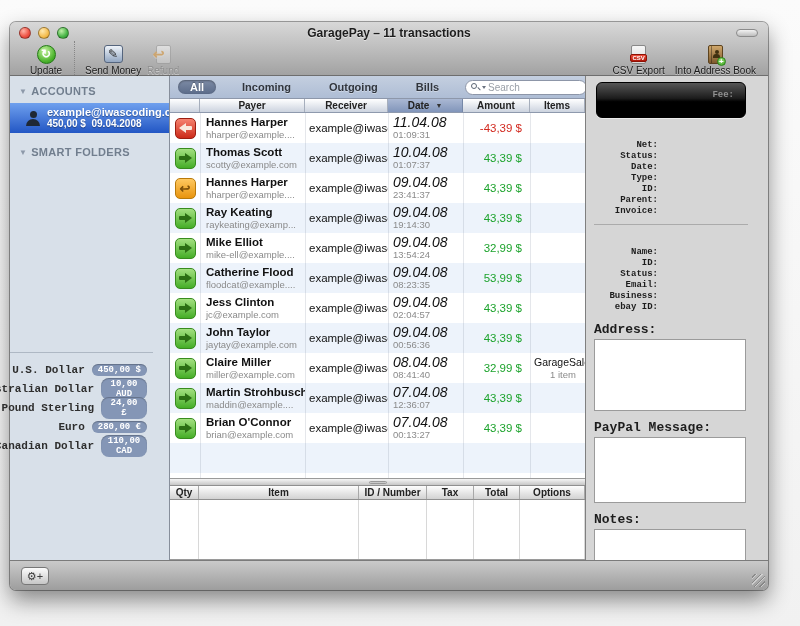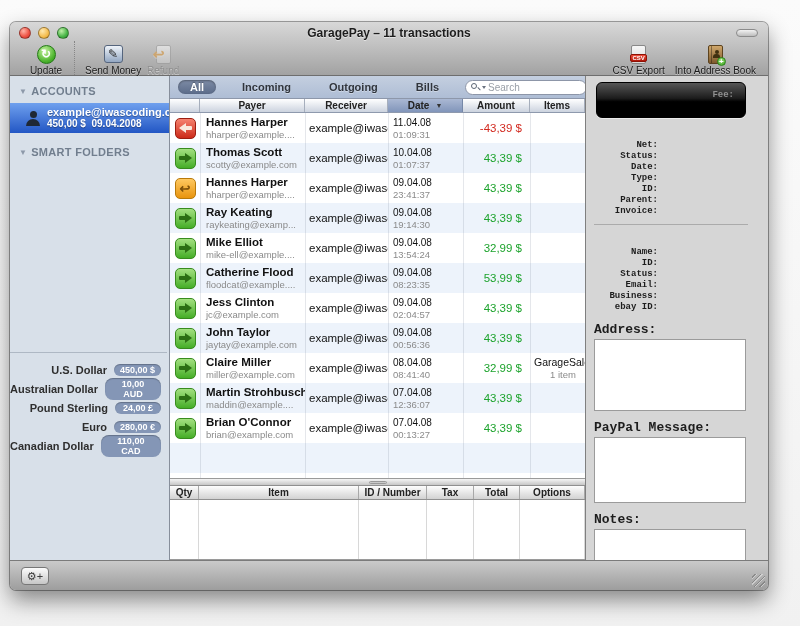--- a/index.html
+++ b/index.html
@@ -57,21 +57,21 @@
   .sb-tri{ font-size:8px; color:#8d99a9; }
   .account-row{ margin-top:5px; height:30px; display:flex; align-items:center; gap:6px; padding-left:15px;
     background:linear-gradient(#6fa0ee,#2256c4); color:#fff; cursor:default; overflow:hidden; }
   .person{ position:relative; width:16px; height:16px; flex:0 0 16px; }
   .person .hd{ position:absolute; left:4.5px; top:1px; width:7px; height:7px; border-radius:50%; background:#1f2835; }
   .person .bd{ position:absolute; left:1px; top:8.5px; width:14px; height:7px; border-radius:7px 7px 0 0; background:#1f2835; }
   .acct-text{ line-height:11px; white-space:nowrap; overflow:hidden; }
   .acct-email{ font-size:11px; font-weight:bold; text-shadow:0 1px 1px rgba(0,0,0,.35); }
   .acct-sub{ font-size:10px; font-weight:bold; text-shadow:0 1px 1px rgba(0,0,0,.35); }
   .sb-header.smart{ margin-top:12px; }
-  .currency-block{ position:absolute; left:0; right:2px; top:276px; border-top:1px solid #aeb8c4; padding:10px 6px 0 0; }
+  .currency-block{ position:absolute; left:0; right:16px; top:276px; border-top:1px solid #aeb8c4; padding:10px 6px 0 0;font-family:Liberation Mono, monospace; }
   .cur-row{ display:flex; align-items:center; justify-content:flex-end; gap:7px; margin-bottom:6px; height:13px; }
   .cur-label{ font-size:11px; font-weight:bold; color:#2e2e2e; white-space:nowrap; }
   .cur-badge{ min-width:46px; padding:1px 6px; border-radius:8px; background:#8496b6; color:#fff; font-size:9px;
     font-weight:bold; text-align:center; box-shadow:inset 0 1px 1px rgba(0,0,0,.25); }
 
   
   .main{ width:415px; flex:0 0 415px; display:flex; flex-direction:column; min-height:0; }
   .tabbar{ height:23px; background:linear-gradient(#c4cfe0,#aebdd5); border-bottom:1px solid #8d97aa;
     display:flex; align-items:center; padding:0 8px; }
   .tab{ font-size:11px; font-weight:bold; color:#30353d; padding:1px 12px; margin-right:14px; border-radius:9px; cursor:default; white-space:nowrap; text-shadow:0 1px 0 rgba(255,255,255,.35);}
@@ -106,21 +106,21 @@
     color:#7c4f08; font-size:13px; font-weight:bold; line-height:1; }
   .arr{ position:relative; width:13px; height:10px; }
   .arr .s{ position:absolute; top:3px; width:7px; height:4px; border-radius:1px; }
   .arr .h{ position:absolute; top:0; width:0; height:0; border-top:5px solid transparent; border-bottom:5px solid transparent; }
   .arr.right .s{ left:0; background:#2c6e14; } .arr.right .h{ left:6px; border-left:7px solid #2c6e14; }
   .arr.left  .s{ right:0; background:#f9e9dc; } .arr.left  .h{ right:6px; border-right:7px solid #f9e9dc; }
   .nm{ font-size:11.5px; font-weight:bold; color:#111; line-height:13px; white-space:nowrap; overflow:hidden; padding-left:6px;}
   .sub{ font-size:9.5px; color:#8a8a8a; line-height:11px; white-space:nowrap; overflow:hidden; padding-left:6px;}
   .plain{ font-size:11.5px; color:#111; white-space:nowrap; overflow:hidden; padding-left:4px; }
   .datec .nm, .datec .sub{ padding-left:5px; font-weight:normal; }
-  .datec .nm{ font-size:10px; }
+  .datec .nm{ font-size:14px;font-style:italic; }
   .amt{ font-size:11.5px; text-align:right; padding-right:8px; white-space:nowrap; }
   .amt.pos{ color:#1ca32c; } .amt.neg{ color:#d2281e; }
   .itemsc .nm{ font-weight:normal; font-size:10.5px; padding-left:4px;}
   .itemsc .sub{ padding-left:20px; }
 
   .splitter{ height:8px; background:linear-gradient(#f5f5f5,#c6c6c6); border-top:1px solid #9a9a9a; border-bottom:1px solid #8f8f8f; position:relative; cursor:row-resize; }
   .dimple{ position:absolute; left:50%; top:2px; transform:translateX(-50%); width:18px; height:3px; border-radius:2px;
     background:linear-gradient(#b9b9b9,#dcdcdc); border:1px solid #999; }
   .items-head{ height:14px; display:flex; background:linear-gradient(#fdfdfd,#d2d2d2); border-bottom:1px solid #909090; }
   .items-head .th{ border-right:1px solid #a8a8a8; }

